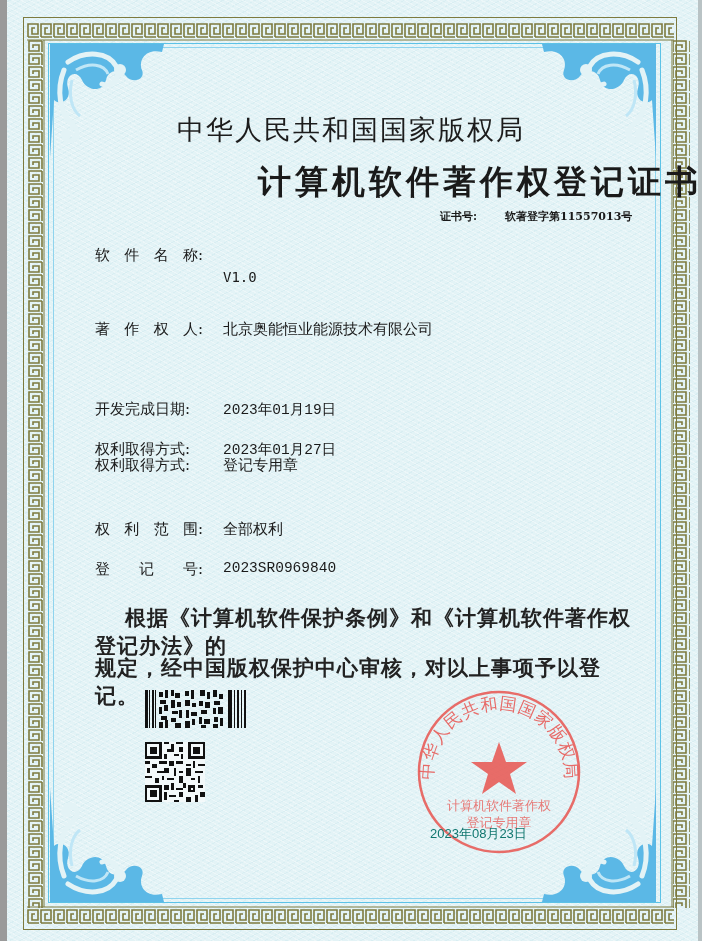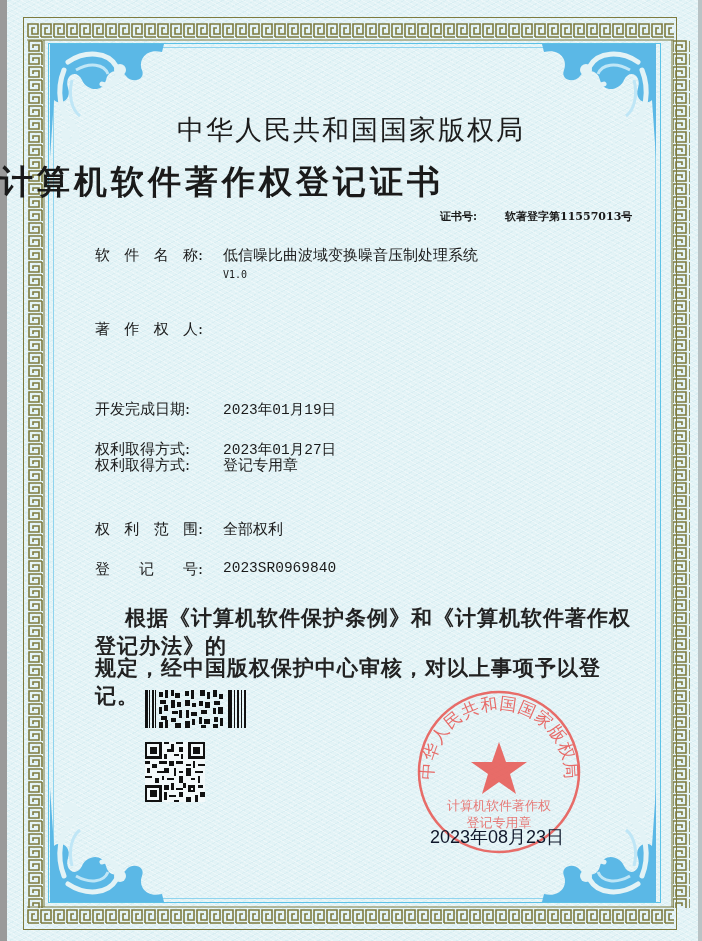--- a/index.html
+++ b/index.html
@@ -36,51 +36,51 @@
   }
 
   .corner { position:absolute; width:120px; height:120px; }
 
   .title-1 {
     position:absolute; left:0; width:702px; top:112px; text-align:center;
     font-family: "DejaVu Sans", sans-serif; font-size:27px; letter-spacing:2px;
     color:#1c1c1c; font-weight:normal;
   }
   .title-2 {
-    position:absolute; left:0; width:702px; top:160px; text-align:left;
+    position:absolute; left:0; width:702px; top:160px; text-align:right;
     font-family: "DejaVu Serif", serif; font-size:33px; letter-spacing:4px;
     font-weight:bold; color:#1a1a1a;
   }
   .cert-no {
     position:absolute; left:440px; top:209px; font-size:11px; font-weight:bold;
     font-family: "DejaVu Serif", serif; color:#1a1a1a; white-space:nowrap;
   }
   .cert-no .lbl { margin-right:28px; }
 
   .field { position:absolute; left:95px; font-size:15px; white-space:nowrap; display:flex; }
   .field .label { width:128px; font-family: "DejaVu Serif", serif; }
   .field .label.spread { display:flex; justify-content:space-between; width:108px; margin-right:20px; }
   .field .value { font-family: Liberation Mono, monospace; font-size:14.5px; }
   .field .value.cn { font-family: "DejaVu Serif", serif; font-size:15px; }
-  .version { position:absolute; left:223px; top:269px; font-family:"DejaVu Sans Mono", monospace; font-size:10px; }
+  .version { position:absolute; left:223px; top:269px; font-family:"DejaVu Sans Mono", monospace; font-size:14px; }
 
   .statement {
     position:absolute; left:95px; width:540px; font-size:21px; font-family:"DejaVu Serif", serif;
     font-weight:bold; color:#222; letter-spacing:1px;
   }
   .statement.l1 { top:604px; text-indent:30px; }
   .statement.l2 { top:654px; }
 
   .barcode { position:absolute; left:145px; top:690px; width:101px; height:38px; }
   .qrcode { position:absolute; left:145px; top:742px; width:60px; height:60px; }
 
   .seal { position:absolute; left:413px; top:686px; width:172px; height:172px; }
   .issue-date {
     position:absolute; left:430px; top:825px; font-family:"Liberation Sans", sans-serif;
-    font-size:18px; color:#0f172a; white-space:nowrap;
+    font-size:13px; color:#0f766e; white-space:nowrap;
   }
 </style>
 </head>
 <body>
 
 <div class="paper"></div>
 <div class="left-strip"></div>
 <div class="right-strip"></div>
 
 <div class="frame-outer"></div>
@@ -152,31 +152,31 @@
   <span class="lbl">证书号:</span><span>软著登字第11557013号</span>
 </div>
 
 <div class="field" style="top:246px">
   <span class="label spread">
     <span>软</span>
       <span>件</span>
       <span>名</span>
       <span>称:</span>
   </span>
-  <span class="value cn">低信噪比曲波域变换噪音压制处理系统</span>
 </div>
 <div class="version">V1.0</div>
 
 <div class="field" style="top:320px">
   <span class="label spread">
     <span>著</span>
       <span>作</span>
       <span>权</span>
       <span>人:</span>
   </span>
+  <span class="value cn">北京奥能恒业能源技术有限公司</span>
 </div>
 
 <div class="field" style="top:400px">
   <span class="label">开发完成日期:</span>
   <span class="value">2023年01月19日</span>
 </div>
 <div class="field" style="top:440px">
   <span class="label">权利取得方式:</span>
   <span class="value">2023年01月27日</span>
 </div>

